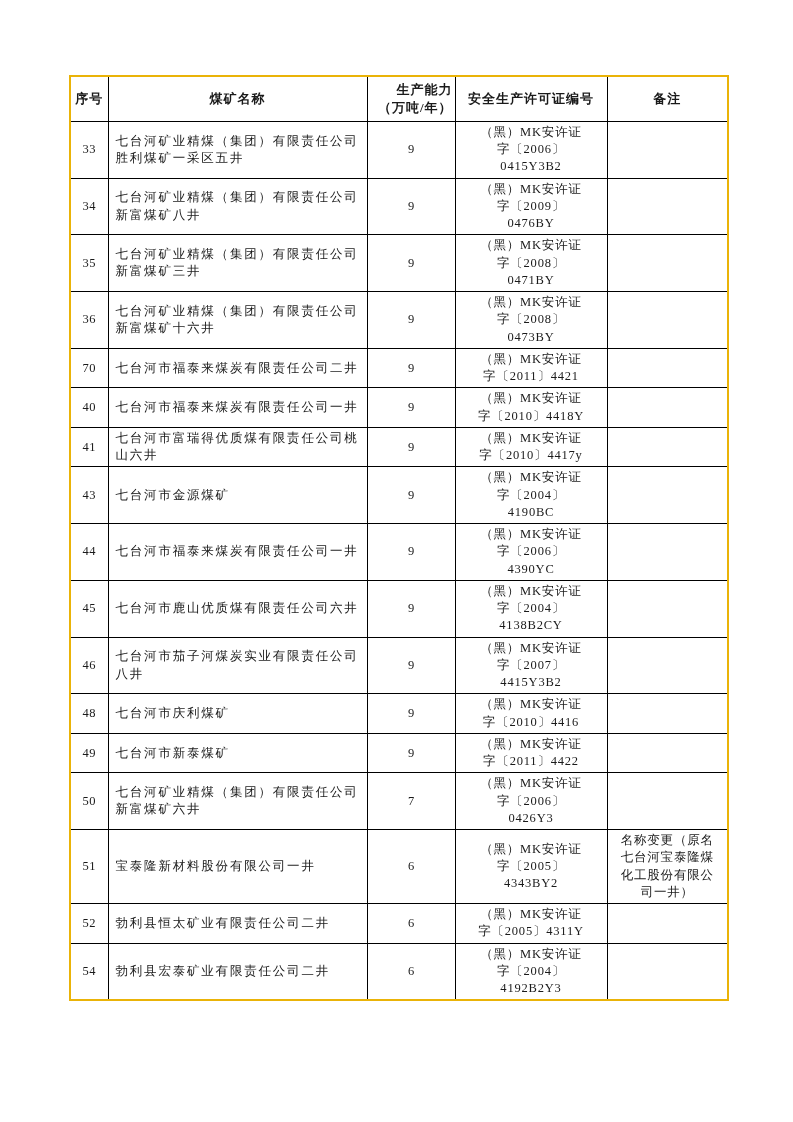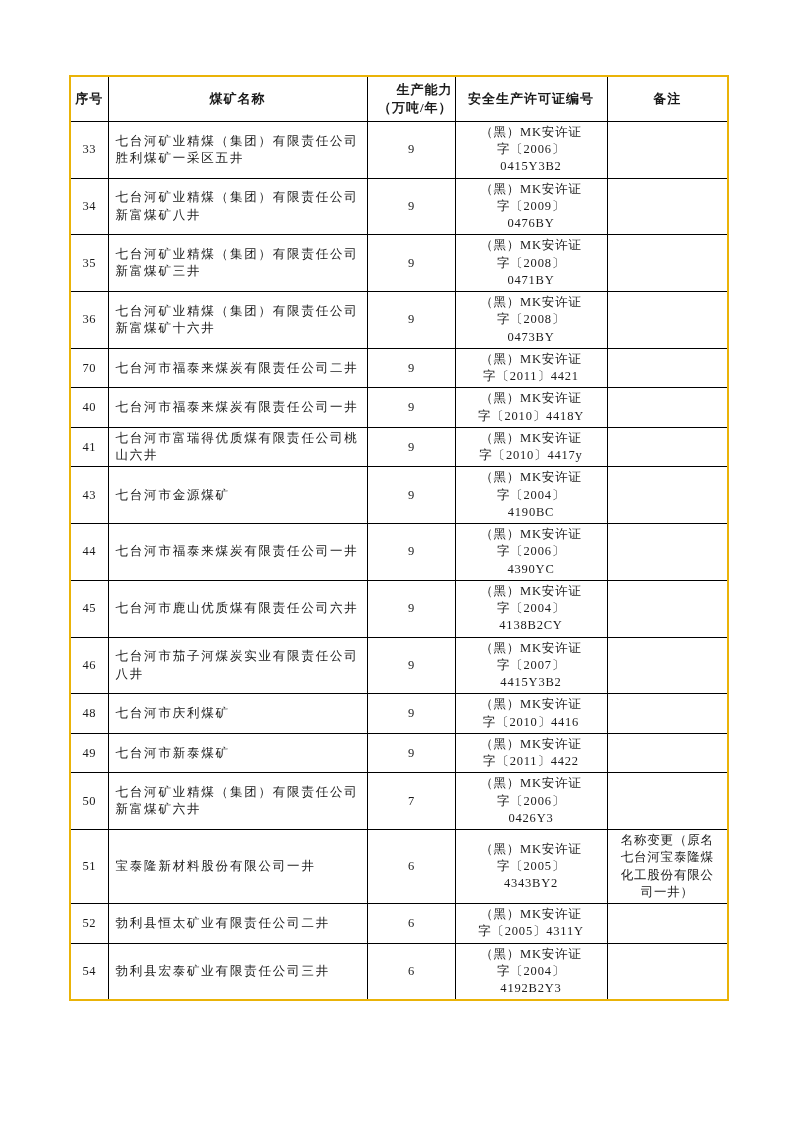--- a/index.html
+++ b/index.html
@@ -229,21 +229,21 @@
       <td class="cell-no">52</td>
       <td class="cell-name">勃利县恒太矿业有限责任公司二井</td>
       <td class="cell-capacity">6</td>
       <td class="cell-license">（黑）MK安许证字〔2005〕4311Y</td>
       <td class="cell-remark"></td>
     </tr>
 
 
     <tr>
       <td class="cell-no">54</td>
-      <td class="cell-name">勃利县宏泰矿业有限责任公司三井</td>
+      <td class="cell-name">勃利县宏泰矿业有限责任公司二井</td>
       <td class="cell-capacity">6</td>
       <td class="cell-license">（黑）MK安许证字〔2004〕4192B2Y3</td>
       <td class="cell-remark"></td>
     </tr>
   </tbody>
   </table>
 
 
 </div>
 

